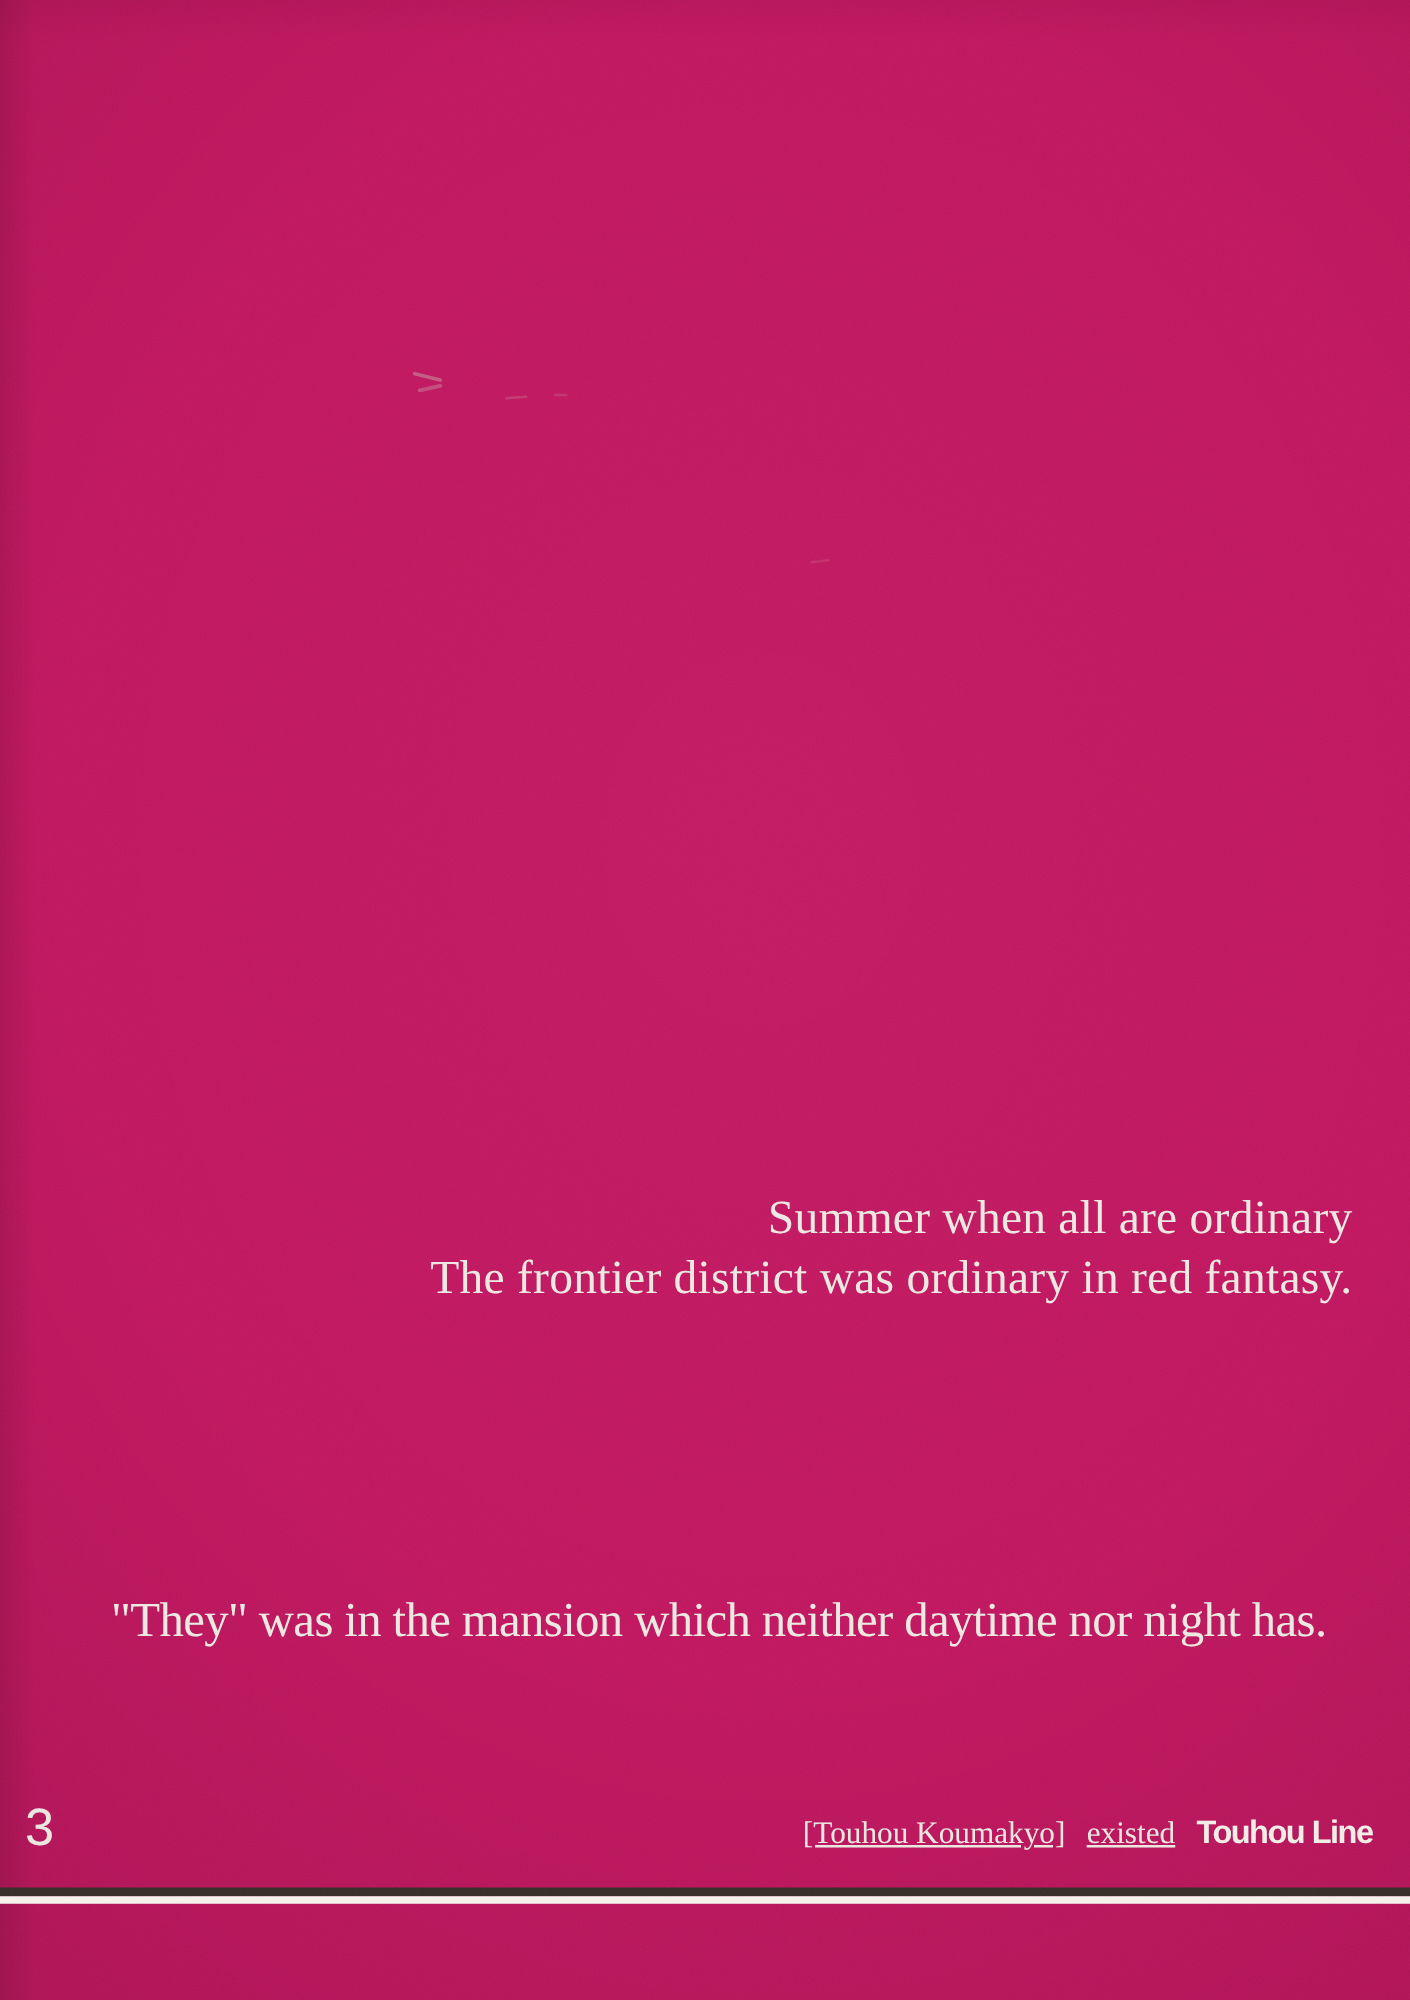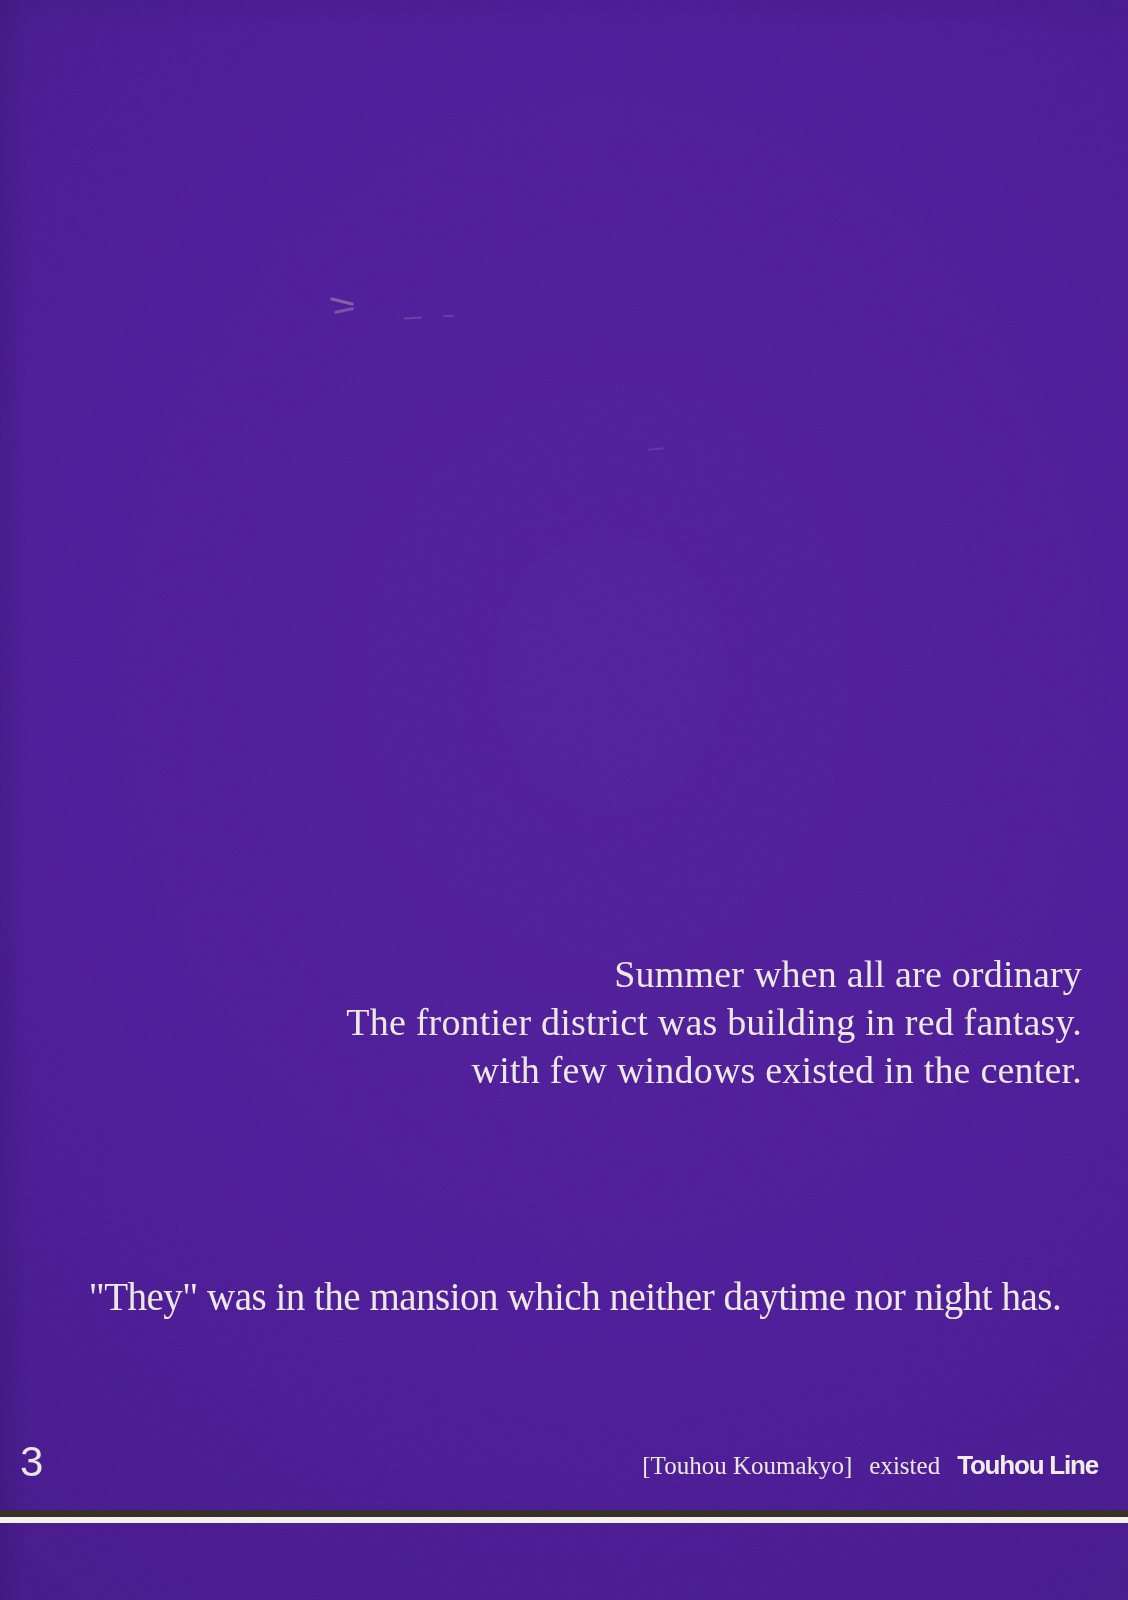--- a/index.html
+++ b/index.html
@@ -4,21 +4,21 @@
 <style>
   html, body {
     margin: 0;
     padding: 0;
     background: #2a2622;
   }
   .page {
     position: relative;
     width: 1128px;
     height: 1600px;
-    background: #4c1d95;
+    background: #be185d;
     overflow: hidden;
     font-family: "Liberation Serif", serif;
   }
   
   .vignette {
     position: absolute;
     inset: 0;
     background:
       radial-gradient(ellipse 90% 75% at 54% 42%, rgba(255,255,255,0.02) 0%, rgba(0,0,0,0) 55%, rgba(0,0,0,0.10) 100%),
       linear-gradient(to right, rgba(0,0,0,0.10) 0%, rgba(0,0,0,0) 2.5%),
@@ -74,20 +74,21 @@
     right: 30px;
     top: 1450px;
     display: flex;
     align-items: baseline;
     column-gap: 17px;
     color: #e9e6df;
   }
   .credit .serif-part {
     font-family: "Liberation Serif", serif;
     font-size: 25px;
+    text-decoration: underline;
   }
   .credit .brand {
     font-family: "Liberation Sans", sans-serif;
     font-weight: bold;
     font-size: 26px;
     letter-spacing: -1.2px;
     color: #f0ede6;
   }
   .divider-shadow {
     position: absolute;
@@ -121,22 +122,21 @@
   <div class="vignette"></div>
 
   <div class="scratch s1"></div>
   <div class="scratch s2"></div>
   <div class="scratch s3"></div>
   <div class="scratch s4"></div>
   <div class="scratch s5"></div>
 
   <div class="poem">
     <div class="poem-line">Summer when all are ordinary</div>
-    <div class="poem-line">The frontier district was building in red fantasy.</div>
-    <div class="poem-line">with few windows existed in the center.</div>
+    <div class="poem-line">The frontier district was ordinary in red fantasy.</div>
   </div>
 
   <div class="tagline">"They" was in the mansion which neither daytime nor night has.</div>
 
   <div class="page-number">3</div>
 
   <div class="credit">
     <span class="serif-part">[Touhou Koumakyo]</span>
     <span class="serif-part">existed</span>
     <span class="brand">Touhou Line</span>

